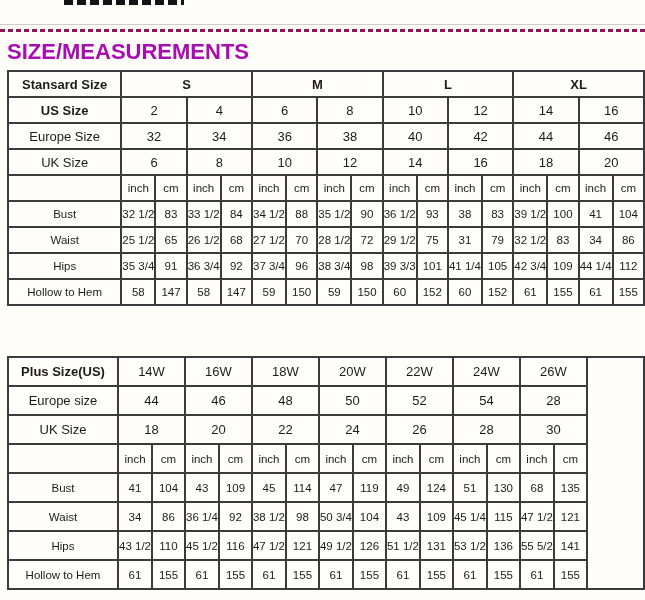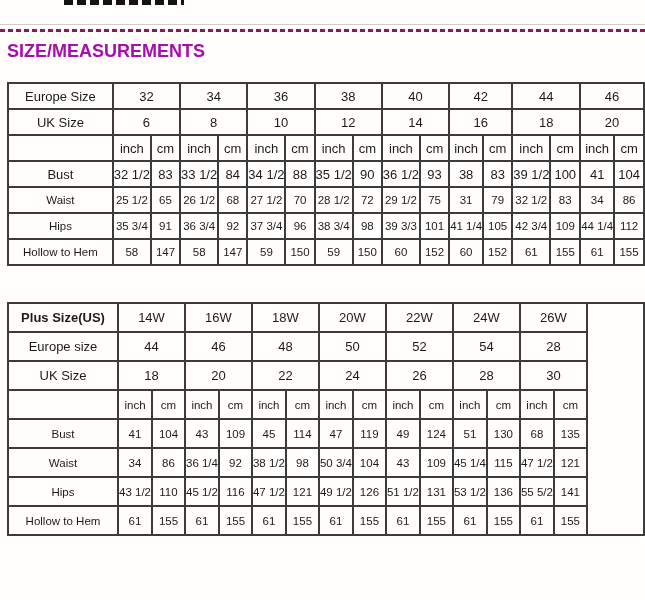--- a/index.html
+++ b/index.html
@@ -12,37 +12,37 @@
   .crop-marks{
     position:absolute;top:0;left:64px;width:120px;height:5px;
     background:repeating-linear-gradient(90deg,#141414 0 9px,transparent 9px 13px);
   }
   .hairline{margin-top:24px;height:1px;background:#cfcfcf;width:645px;}
   .dashed-rule{
     margin-top:4px;height:3px;width:645px;
     background:repeating-linear-gradient(90deg,var(--divider-color,#8f1758) 0 5px,transparent 5px 8px);
   }
   .page-title{
-    margin:9px 0 20px 7px;
-    font-size:18px;line-height:21px;font-weight:bold;
+    margin:9px 0 8px 7px;
+    font-size:22px;line-height:21px;font-weight:bold;
     color:var(--title-color,#a90cb0);
   }
   table{
     border-collapse:collapse;table-layout:fixed;
     margin-left:7px;background:#fffefc;
   }
   td{
     border:2px solid #3b3b3b;
     text-align:center;vertical-align:middle;
     padding:0;white-space:nowrap;overflow:visible;
   }
   td.b{font-weight:bold;}
   .t1 td{height:24px;font-size:13px;}
   .t1 tr:nth-child(n+5) td{font-size:11.5px;}
-  .t2{margin-top:36px;}
+  .t2{margin-top:50px;}
   .t2 td{height:27px;font-size:13px;}
   .t2 tr:nth-child(n+4) td{font-size:11.5px;}
   col.label1{width:115px;}
   col.c1{width:32px;}
   col.label2{width:110px;}
   col.c2{width:33px;}
   col.end2{width:57px;}
 </style>
 </head>
 <body>
@@ -67,20 +67,38 @@
     <col class="c1">
       <col class="c1">
       <col class="c1">
       <col class="c1">
     <col class="c1">
       <col class="c1">
       <col class="c1">
       <col class="c1">
   </colgroup>
   <tbody>
+      <tr>
+        <td class="b">Stansard Size</td>
+        <td colspan="4" class="b">S</td>
+        <td colspan="4" class="b">M</td>
+        <td colspan="4" class="b">L</td>
+        <td colspan="4" class="b">XL</td>
+      </tr>
+      <tr>
+        <td class="b">US Size</td>
+        <td colspan="2">2</td>
+        <td colspan="2">4</td>
+        <td colspan="2">6</td>
+        <td colspan="2">8</td>
+        <td colspan="2">10</td>
+        <td colspan="2">12</td>
+        <td colspan="2">14</td>
+        <td colspan="2">16</td>
+      </tr>
       <tr>
         <td>Europe Size</td>
         <td colspan="2">32</td>
         <td colspan="2">34</td>
         <td colspan="2">36</td>
         <td colspan="2">38</td>
         <td colspan="2">40</td>
         <td colspan="2">42</td>
         <td colspan="2">44</td>
         <td colspan="2">46</td>

